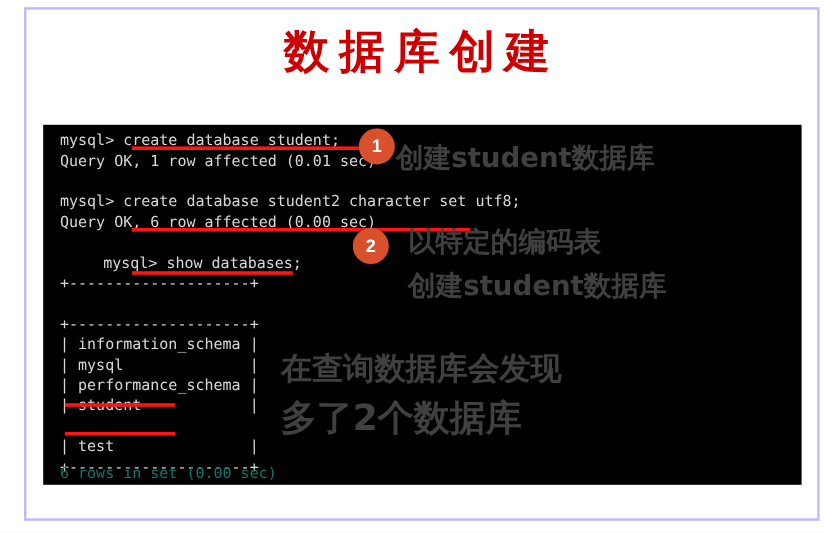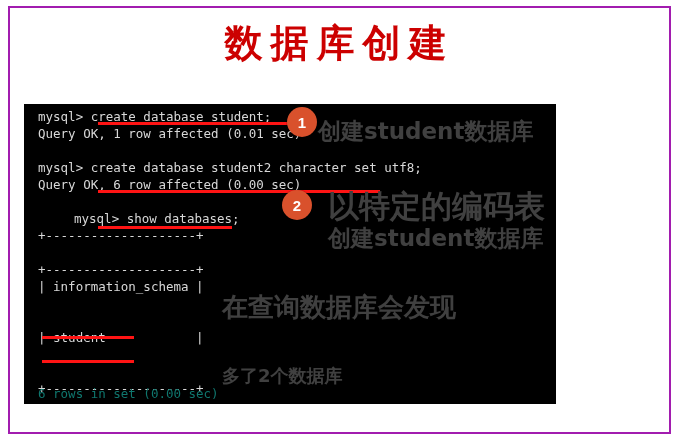--- a/index.html
+++ b/index.html
@@ -11,25 +11,25 @@
     position: relative;
     width: 687px;
     height: 444px;
     background: #ffffff;
     overflow: hidden;
     font-family: "Liberation Sans", sans-serif;
   }
   
   #frame {
     position: absolute;
-    left: 8px;
+    left: 20px;
     top: 6px;
     width: 663px;
     height: 428px;
-    border: 2px solid #a21caf;
+    border: 2px solid #c4b5fd;
     box-sizing: border-box;
     background: #ffffff;
     text-decoration: underline;
   }
   #title {
     position: absolute;
     left: 0;
     top: 10px;
     width: 100%;
     text-align: center;
@@ -38,21 +38,21 @@
     font-size: 38px;
     font-weight: bold;
     letter-spacing: 8px;
     white-space: nowrap;
   }
   
   #terminal {
     position: absolute;
     left: 14px;
     top: 96px;
-    width: 532px;
+    width: 632px;
     height: 300px;
     background: #000000;
     color: #d8d8d8;
     font-family: "DejaVu Sans Mono", monospace;
     font-size: 12.5px;
     line-height: 17.5px;
     overflow: hidden;
   }
   .tline {
     position: absolute;
@@ -61,24 +61,24 @@
   }
   
   .anno {
     position: absolute;
     color: #404040;
     font-family: "DejaVu Sans", sans-serif;
     font-weight: bold;
     white-space: nowrap;
   }
   .anno-1 { left: 308px; top: 108px; font-size: 23px; }
-  .anno-2 { left: 318px; top: 178px; font-size: 31px; }
+  .anno-2 { left: 318px; top: 178px; font-size: 23px; }
   .anno-3 { left: 318px; top: 215px; font-size: 23px; }
   .anno-4 { left: 212px; top: 282px; font-size: 26px; }
-  .anno-5 { left: 212px; top: 320px; font-size: 18px; margin-top: 36px; }
+  .anno-5 { left: 212px; top: 320px; font-size: 30px; }
   
   .badge {
     position: absolute;
     width: 30px;
     height: 30px;
     border-radius: 50%;
     background: #d9512c;
     color: #ffffff;
     font-family: "Liberation Sans", sans-serif;
     font-size: 15px;
@@ -109,21 +109,24 @@
       <div class="tline" style="top:4px;">mysql&gt; create database student;</div>
       <div class="tline" style="top:21px;">Query OK, 1 row affected (0.01 sec)</div>
       <div class="tline" style="top:38px;"></div>
       <div class="tline" style="top:55px;">mysql&gt; create database student2 character set utf8;</div>
       <div class="tline" style="top:72px;">Query OK, 6 row affected (0.00 sec)</div>
       <div class="tline" style="top:89px;"></div>
       <div class="tline" style="top:106px;margin-left:36px;">mysql&gt; show databases;</div>
       <div class="tline" style="top:123px;">+--------------------+</div>
       <div class="tline" style="top:157px;">+--------------------+</div>
       <div class="tline" style="top:174px;">| information_schema |</div>
+      <div class="tline" style="top:191px;">| mysql              |</div>
+      <div class="tline" style="top:208px;">| performance_schema |</div>
       <div class="tline" style="top:225px;">| student            |</div>
+      <div class="tline" style="top:259px;">| test               |</div>
       <div class="tline" style="top:276px;">+--------------------+</div>
     </div>
 
     <div class="tline" style="position:absolute; left:28px; top:378px; color:#0f766e; font-family:'DejaVu Sans Mono', monospace; font-size:12.5px;">6 rows in set (0.00 sec)</div>
 
     <div class="uline" style="left:88px; top:114px; width:195px;"></div>
     <div class="uline" style="left:88px; top:182px; width:282px;"></div>
     <div class="uline" style="left:88px; top:218px; width:134px;"></div>
     <div class="uline" style="left:32px; top:328px; width:92px;"></div>
     <div class="uline" style="left:32px; top:352px; width:92px;"></div>

